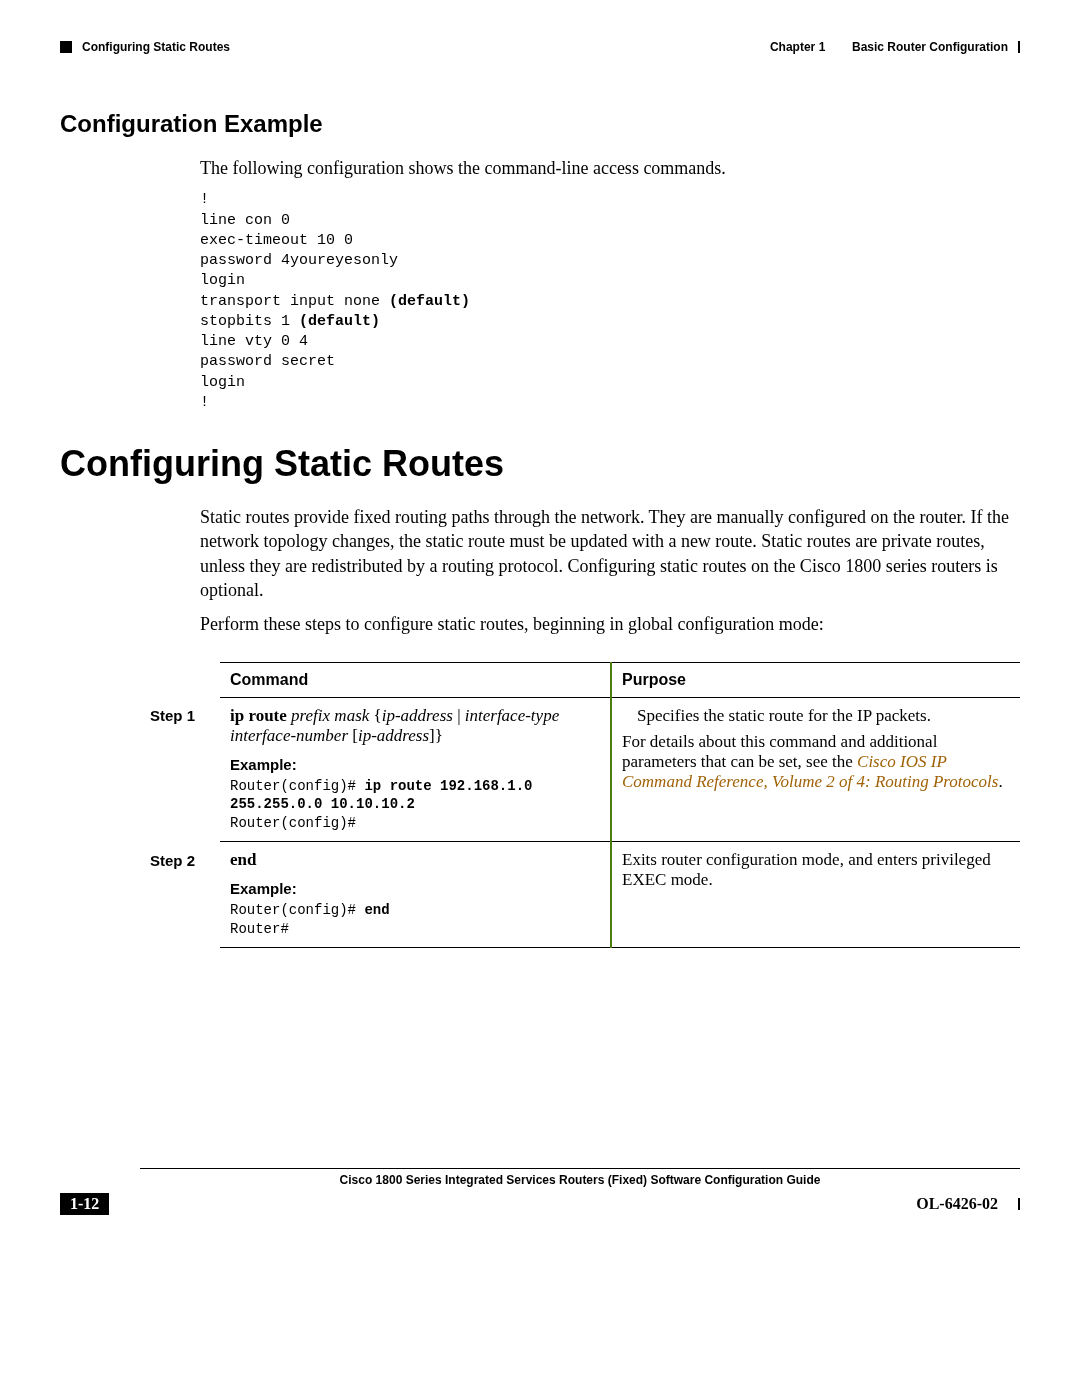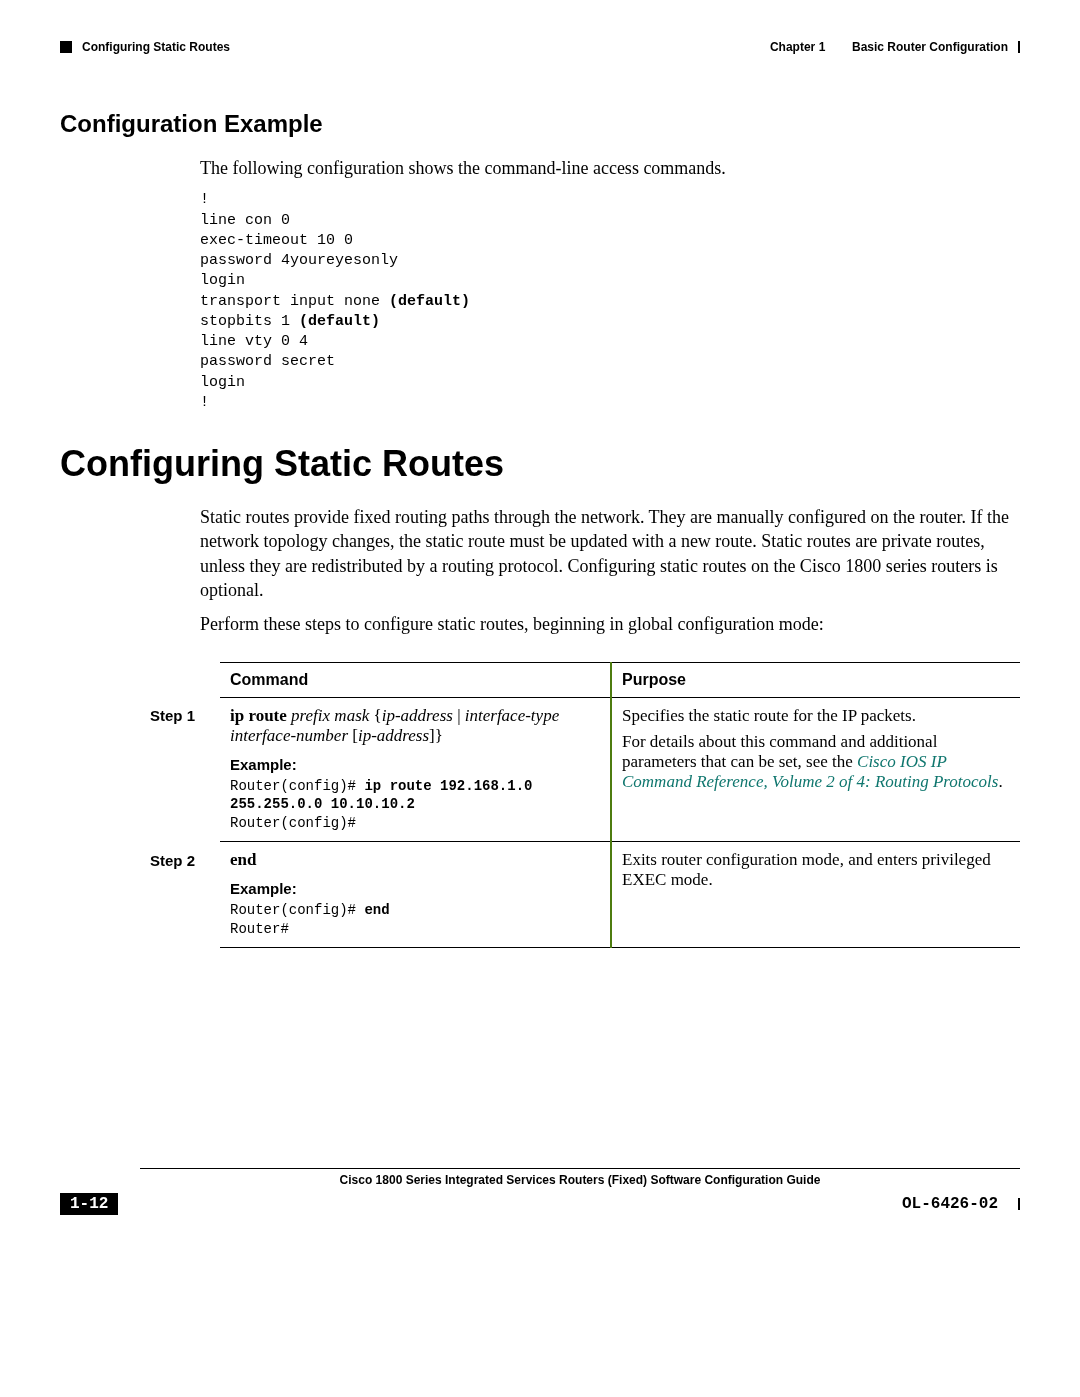--- a/index.html
+++ b/index.html
@@ -125,21 +125,21 @@
     margin-top: 4px;
     margin-bottom: 4px;
   }
   .cmd-cell .example-code {
     font-family: "Courier New", Courier, monospace;
     font-size: 14px;
     white-space: pre;
     line-height: 1.35;
   }
   .purpose-cell a, .link {
-    color: #0f766e;
+    color: #a16207;
     font-style: italic;
     text-decoration: none;
   }
   .link-plain {
     color: #0033aa;
     text-decoration: none;
   }
   .footer-area {
     margin-top: 220px;
   }
@@ -153,21 +153,21 @@
     font-weight: bold;
     font-size: 12px;
     text-align: center;
     margin-left: 80px;
     margin-bottom: 6px;
   }
   .footer-bottom {
     display: flex;
     justify-content: space-between;
     align-items: center;
-    font-family: Liberation Mono, monospace;
+    font-family: Liberation Serif, serif;
   }
   .footer-bottom .page-num {
     background: #000;
     color: #fff;
     font-weight: bold;
     font-size: 16px;
     padding: 2px 10px;
   }
   .footer-bottom .doc-id {
     display: flex;
@@ -241,21 +241,21 @@
         <td class="cmd-cell command-col">
           <div class="command-syntax">
             <strong>ip route</strong><em> prefix mask </em><span>{</span><em>ip-address </em><span>| </span><em>interface-type interface-number </em><span>[</span><em>ip-address</em><span>]}</span>
           </div>
           <div class="example-label">Example:</div>
           <div class="example-code"><span>Router(config)# <strong>ip route 192.168.1.0 </strong>
 <strong>255.255.0.0 10.10.10.2</strong>
 Router(config)#</span></div>
         </td>
         <td class="purpose-cell">
-          <p style="margin:0 0 6px 0">Specifies the static route for the IP packets.</p>
+          <p style="margin:0 0 6px 15px">Specifies the static route for the IP packets.</p>
           <p style="margin:0">
             <span>For details about this command and additional parameters that can be set, see the </span><a href="#" class="link">Cisco IOS IP Command Reference, Volume 2 of 4: Routing Protocols</a><span>.</span>
           </p>
         </td>
       </tr>
       <tr>
         <td class="step-col">Step 2</td>
         <td class="cmd-cell command-col">
           <div class="command-syntax"><strong>end</strong></div>
           <div class="example-label">Example:</div>

